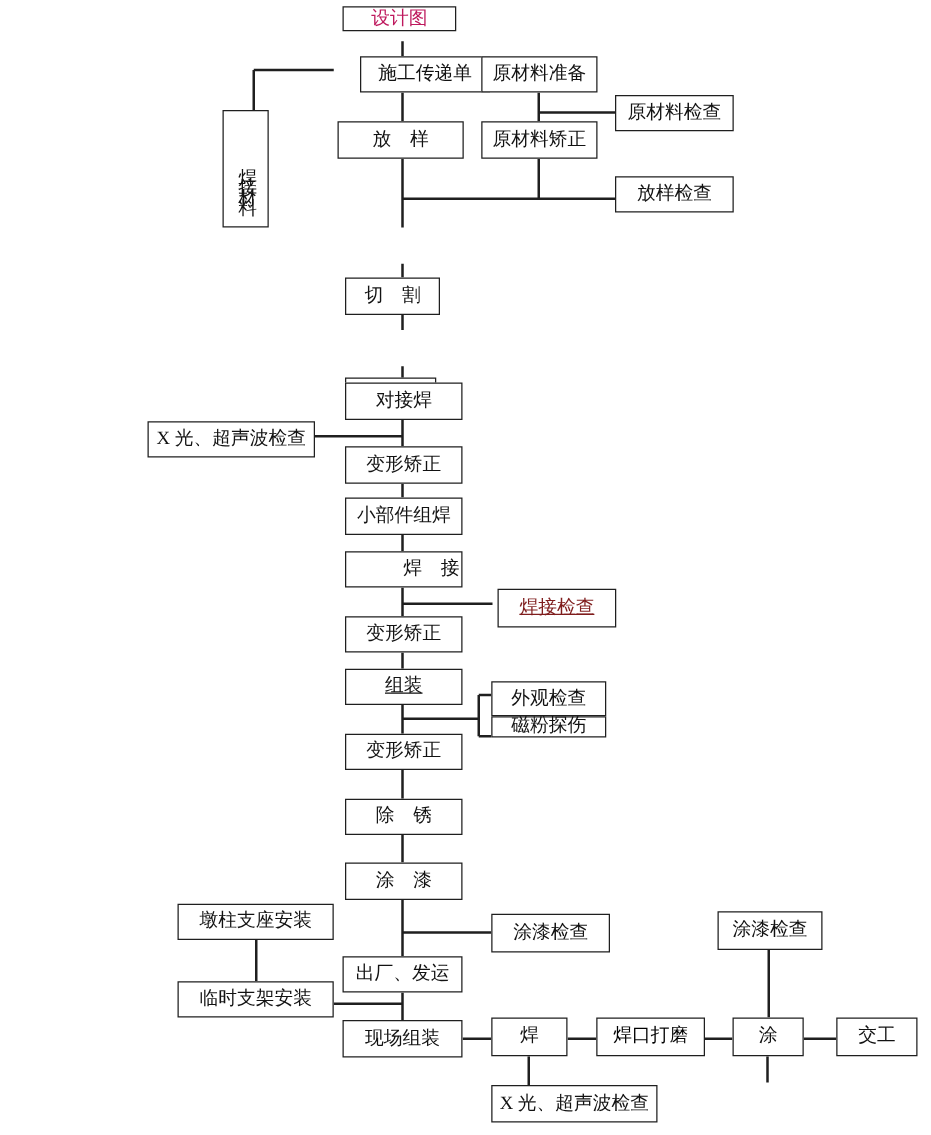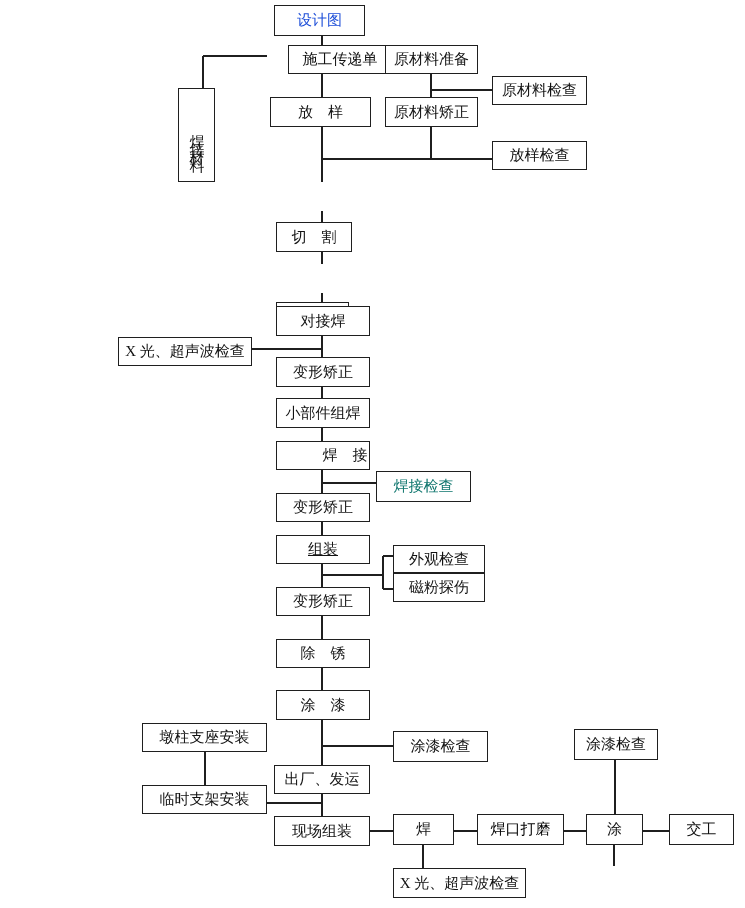--- a/index.html
+++ b/index.html
@@ -77,40 +77,40 @@
     <div class="seg" style="background: rgb(31, 31, 31); left: 321.25px; top: 794px; width: 1.5px; height: 22px;"></div>
     <div class="seg" style="background: rgb(31, 31, 31); left: 267px; top: 802.25px; width: 55px; height: 1.5px;"></div>
     <div class="seg" style="background: rgb(31, 31, 31); left: 204.25px; top: 752px; width: 1.5px; height: 33px;"></div>
     <div class="seg" style="background: rgb(31, 31, 31); left: 370px; top: 830.25px; width: 23px; height: 1.5px;"></div>
     <div class="seg" style="background: rgb(31, 31, 31); left: 454px; top: 830.25px; width: 23px; height: 1.5px;"></div>
     <div class="seg" style="background: rgb(31, 31, 31); left: 564px; top: 830.25px; width: 22px; height: 1.5px;"></div>
     <div class="seg" style="background: rgb(31, 31, 31); left: 643px; top: 830.25px; width: 26px; height: 1.5px;"></div>
     <div class="seg" style="background: rgb(31, 31, 31); left: 422.25px; top: 845px; width: 1.5px; height: 23px;"></div>
     <div class="seg" style="background: rgb(31, 31, 31); left: 614.25px; top: 760px; width: 1.5px; height: 54px;"></div>
     <div class="seg" style="background: rgb(31, 31, 31); left: 613.25px; top: 845px; width: 1.5px; height: 21px;"></div>
-    <div class="node" style="left: 274px; top: 5px; width: 91px; height: 31px; border-color: rgb(31, 31, 31); color: #1d4ed8;">设计图</div>
+    <div class="node" style="left: 274px; top: 5px; width: 91px; height: 20px; border-color: rgb(31, 31, 31); color: #be185d;">设计图</div>
     <div class="node" style="left: 267px; top: 45px; width: 104px; height: 29px; border-color: rgb(31, 31, 31); color: rgb(18, 18, 18); margin-left: 21px;">施工传递单</div>
     <div class="node" style="left: 385px; top: 45px; width: 93px; height: 29px; border-color: rgb(31, 31, 31); color: rgb(18, 18, 18);">原材料准备</div>
     <div class="node" style="left: 492px; top: 76px; width: 95px; height: 29px; border-color: rgb(31, 31, 31); color: rgb(18, 18, 18);">原材料检查</div>
     <div class="node" style="left: 270px; top: 97px; width: 101px; height: 30px; border-color: rgb(31, 31, 31); color: rgb(18, 18, 18);">放　样</div>
     <div class="node" style="left: 385px; top: 97px; width: 93px; height: 30px; border-color: rgb(31, 31, 31); color: rgb(18, 18, 18);">原材料矫正</div>
     <div class="node vertical" style="left: 178px; top: 88px; width: 37px; height: 94px; border-color: rgb(31, 31, 31); color: rgb(18, 18, 18);">焊接材料</div>
     <div class="node" style="left: 492px; top: 141px; width: 95px; height: 29px; border-color: rgb(31, 31, 31); color: rgb(18, 18, 18);">放样检查</div>
     <div class="node" style="left: 276px; top: 222px; width: 76px; height: 30px; border-color: rgb(31, 31, 31); color: rgb(18, 18, 18);">切　割</div>
     <div class="node" style="left: 276px; top: 264px; width: 73px; height: 29px; border-color: rgb(31, 31, 31); color: rgb(18, 18, 18); margin-top: 38px;">开坡口</div>
     <div class="node" style="left: 276px; top: 306px; width: 94px; height: 30px; border-color: rgb(31, 31, 31); color: rgb(18, 18, 18);">对接焊</div>
     <div class="node" style="left: 118px; top: 337px; width: 134px; height: 29px; border-color: rgb(31, 31, 31); color: rgb(18, 18, 18);">X 光、超声波检查</div>
     <div class="node" style="left: 276px; top: 357px; width: 94px; height: 30px; border-color: rgb(31, 31, 31); color: rgb(18, 18, 18);">变形矫正</div>
     <div class="node" style="left: 276px; top: 398px; width: 94px; height: 30px; border-color: rgb(31, 31, 31); color: rgb(18, 18, 18);">小部件组焊</div>
     <div class="node" style="left: 276px; top: 441px; width: 94px; height: 29px; border-color: rgb(31, 31, 31); color: rgb(18, 18, 18); padding-left: 44px;">焊　接</div>
-    <div class="node" style="left: 376px; top: 471px; width: 95px; height: 31px; border-color: rgb(31, 31, 31); color: #0f766e;">焊接检查</div>
+    <div class="node" style="left: 398px; top: 471px; width: 95px; height: 31px; border-color: rgb(31, 31, 31); color: #7f1d1d; text-decoration: underline;">焊接检查</div>
     <div class="node" style="left: 276px; top: 493px; width: 94px; height: 29px; border-color: rgb(31, 31, 31); color: rgb(18, 18, 18);">变形矫正</div>
     <div class="node" style="left: 276px; top: 535px; width: 94px; height: 29px; border-color: rgb(31, 31, 31); color: rgb(18, 18, 18); text-decoration: underline;">组装</div>
     <div class="node" style="left: 393px; top: 545px; width: 92px; height: 28px; border-color: rgb(31, 31, 31); color: rgb(18, 18, 18);">外观检查</div>
-    <div class="node" style="left: 393px; top: 573px; width: 92px; height: 29px; border-color: rgb(31, 31, 31); color: rgb(18, 18, 18);">磁粉探伤</div>
+    <div class="node" style="left: 393px; top: 573px; width: 92px; height: 17px; border-color: rgb(31, 31, 31); color: rgb(18, 18, 18);">磁粉探伤</div>
     <div class="node" style="left: 276px; top: 587px; width: 94px; height: 29px; border-color: rgb(31, 31, 31); color: rgb(18, 18, 18);">变形矫正</div>
     <div class="node" style="left: 276px; top: 639px; width: 94px; height: 29px; border-color: rgb(31, 31, 31); color: rgb(18, 18, 18);">除　锈</div>
     <div class="node" style="left: 276px; top: 690px; width: 94px; height: 30px; border-color: rgb(31, 31, 31); color: rgb(18, 18, 18);">涂　漆</div>
     <div class="node" style="left: 393px; top: 731px; width: 95px; height: 31px; border-color: rgb(31, 31, 31); color: rgb(18, 18, 18);">涂漆检查</div>
     <div class="node" style="left: 142px; top: 723px; width: 125px; height: 29px; border-color: rgb(31, 31, 31); color: rgb(18, 18, 18); text-align: center;">墩柱支座安装</div>
     <div class="node" style="left: 574px; top: 729px; width: 84px; height: 31px; border-color: rgb(31, 31, 31); color: rgb(18, 18, 18);">涂漆检查</div>
     <div class="node" style="left: 274px; top: 765px; width: 96px; height: 29px; border-color: rgb(31, 31, 31); color: rgb(18, 18, 18);">出厂、发运</div>
     <div class="node" style="left: 142px; top: 785px; width: 125px; height: 29px; border-color: rgb(31, 31, 31); color: rgb(18, 18, 18);">临时支架安装</div>
     <div class="node" style="left: 274px; top: 816px; width: 96px; height: 30px; border-color: rgb(31, 31, 31); color: rgb(18, 18, 18);">现场组装</div>
     <div class="node" style="left: 393px; top: 814px; width: 61px; height: 31px; border-color: rgb(31, 31, 31); color: rgb(18, 18, 18);">焊</div>

